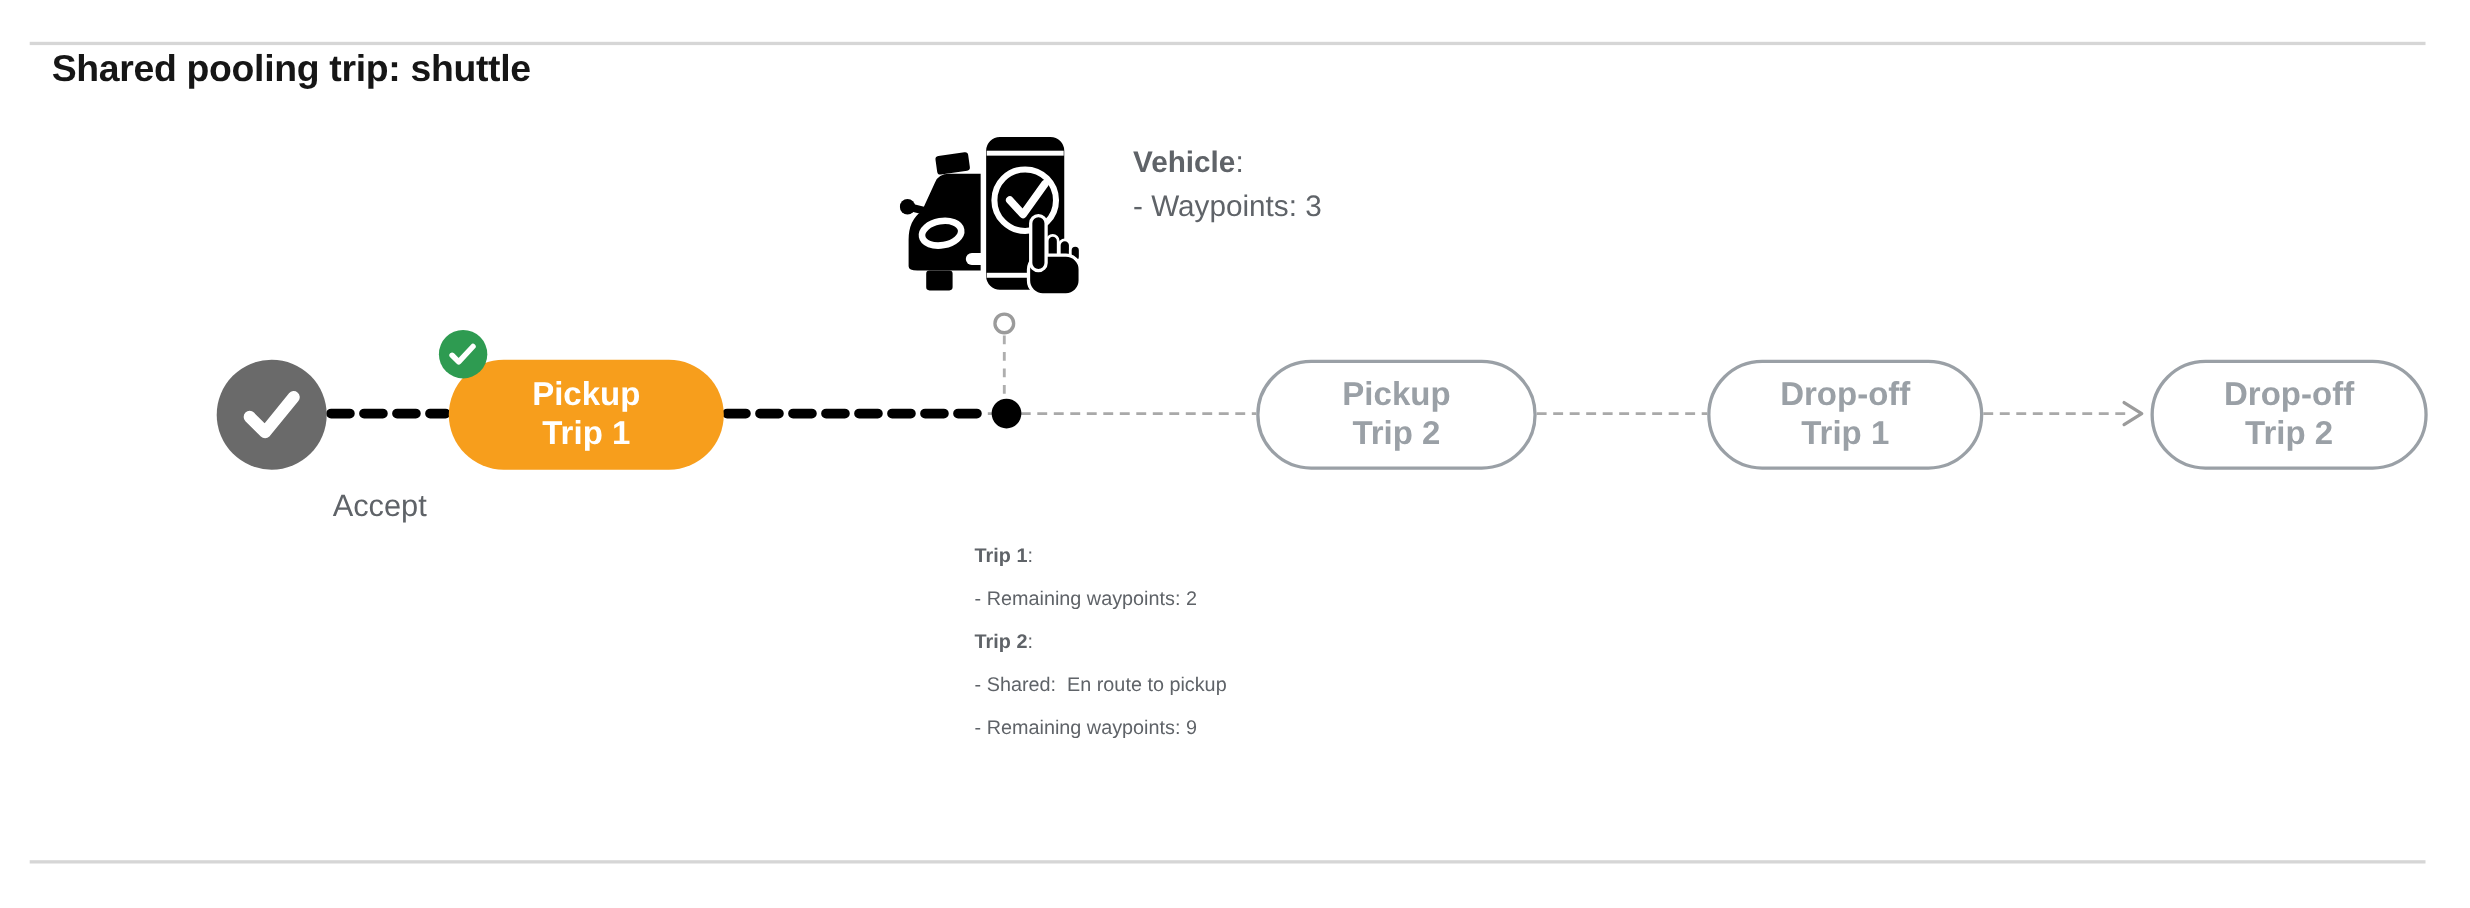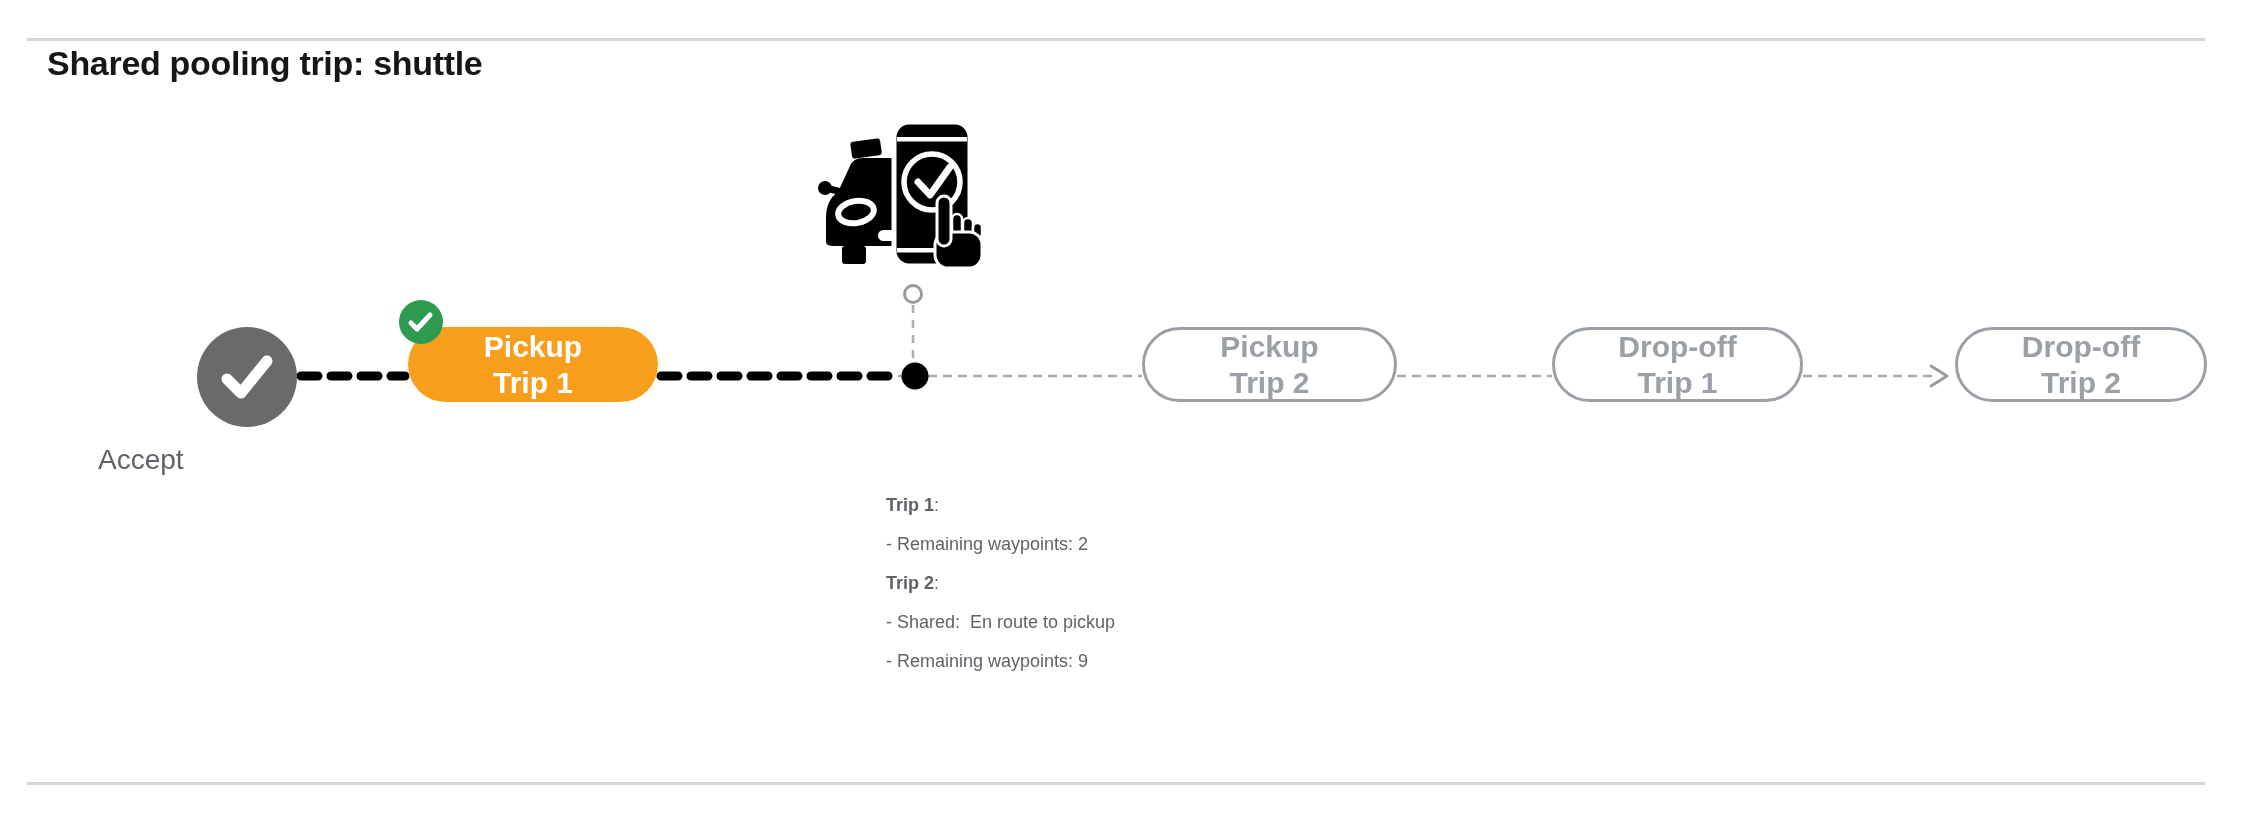--- a/index.html
+++ b/index.html
@@ -22,26 +22,26 @@
   .dash-vert  { stroke:#aeaeae; stroke-width:2.6; stroke-dasharray:8 7; fill:none; }
   .arrow      { stroke:#9b9b9b; stroke-width:3; fill:none; stroke-linecap:round; stroke-linejoin:round; }
   .ring       { fill:#ffffff; stroke:#9b9b9b; stroke-width:3; }
 
   .node-circle {
     position:absolute; left:197px; top:327px; width:100px; height:100px;
     border-radius:50%; background:#6a6a6a;
     display:flex; align-items:center; justify-content:center;
   }
   .node-label {
-    position:absolute; left:98px; top:441px; width:300px; text-align:left;
+    position:absolute; left:88px; top:441px; width:300px; text-align:right;
     color:#5f6368; font-size:28px; line-height:38px;
   }
 
   .pill {
-    position:absolute; top:327px; height:75px; border-radius:52px;
+    position:absolute; top:327px; height:100px; border-radius:52px;
     display:flex; flex-direction:column; align-items:center; justify-content:center;
     font-weight:700; font-size:30px; line-height:36px; box-sizing:border-box; text-align:center;
   }
   .pill-active  { left:408px; width:250px; background:#f79e1c; color:#ffffff; }
   .pill-pending { background:#ffffff; border:3px solid #9aa0a6; color:#9aa0a6; }
   #pill-pickup2  { left:1142px; width:255px; }
   #pill-dropoff1 { left:1552px; width:251px; }
   #pill-dropoff2 { left:1955px; width:252px; }
 
   .badge {
@@ -140,20 +140,26 @@
 
     <g>
       <rect x="134" y="94" width="10" height="22" rx="5" fill="#000" stroke="#fff" stroke-width="2.5"></rect>
       <rect x="145" y="98" width="10" height="19" rx="5" fill="#000" stroke="#fff" stroke-width="2.5"></rect>
       <rect x="155" y="103" width="9" height="15" rx="4.5" fill="#000" stroke="#fff" stroke-width="2.5"></rect>
       <rect x="117" y="112" width="47" height="36" rx="13" fill="#000" stroke="#fff" stroke-width="3"></rect>
       <rect x="119" y="76" width="14" height="50" rx="7" fill="#000" stroke="#fff" stroke-width="3"></rect>
     </g>
   </svg>
 
+  <div class="vehicle-info">
+    <div>
+      <span class="heading">Vehicle</span><span>:</span>
+    </div>
+    <div class="pre">- Waypoints: 3</div>
+  </div>
 
   <div class="status-block">
     <div>
       <span class="heading">Trip 1</span><span>:</span>
     </div>
     <div class="pre">- Remaining waypoints: 2</div>
     <div>
       <span class="heading">Trip 2</span><span>:</span>
     </div>
     <div class="pre">- Shared:  En route to pickup</div>

